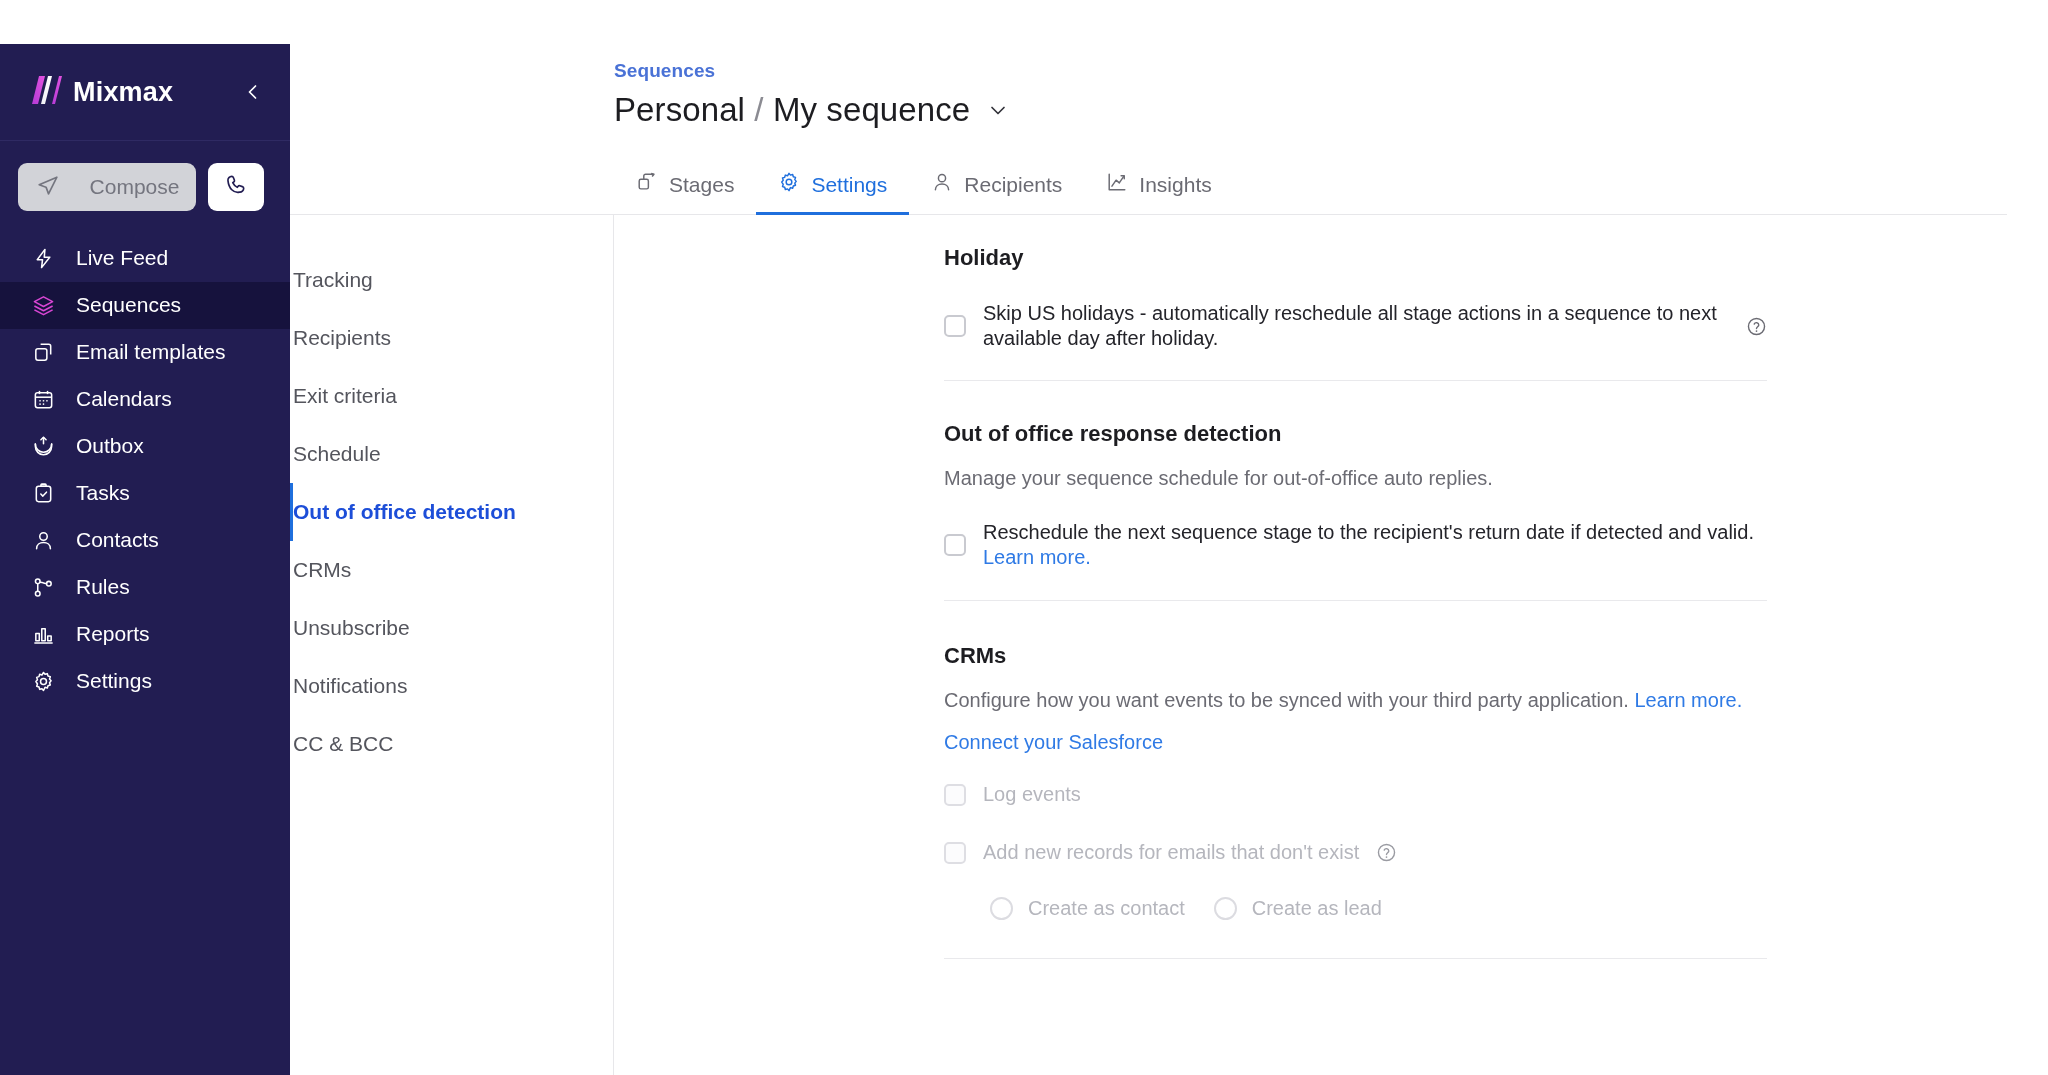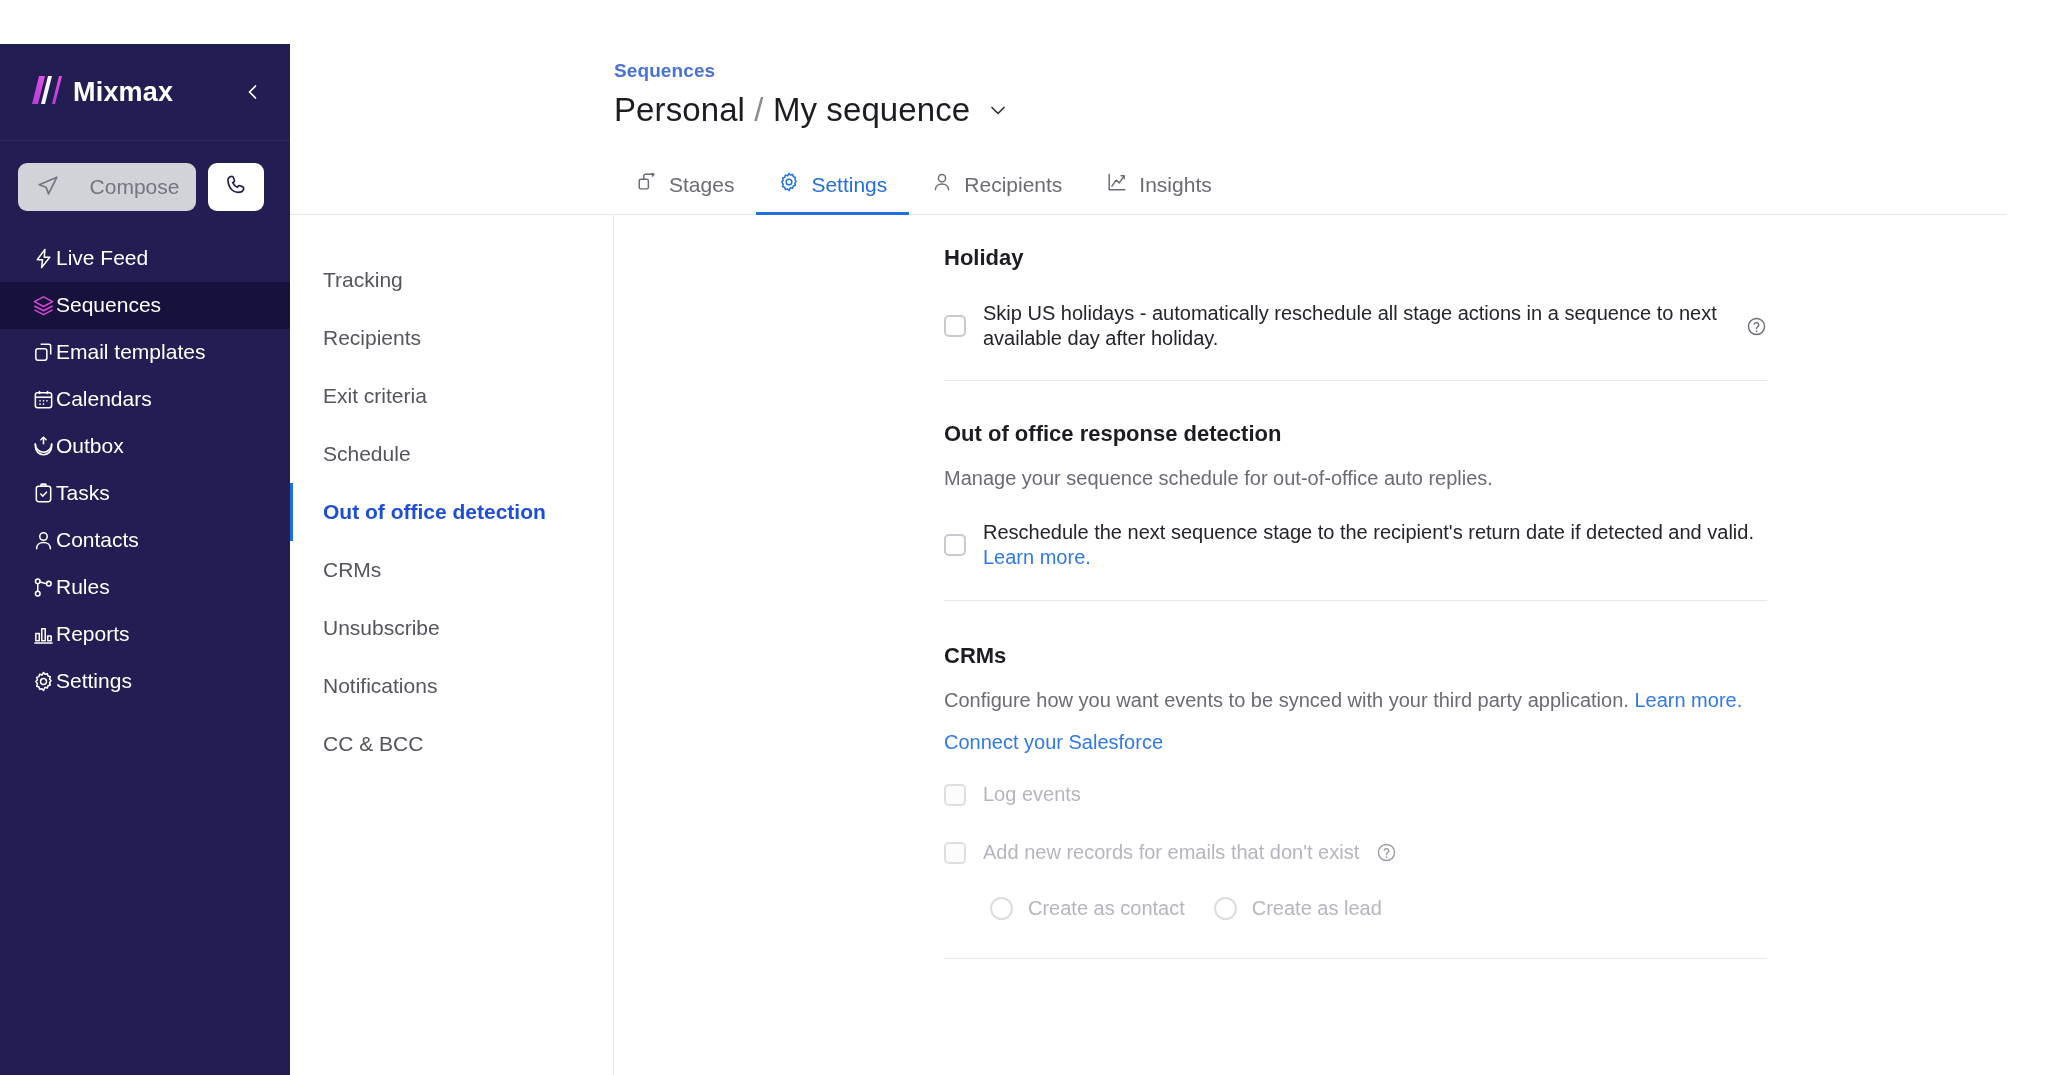--- a/index.html
+++ b/index.html
@@ -58,21 +58,21 @@
   .dial-btn {
     width: 56px; height: 48px;
     background: #ffffff;
     border-radius: 9px;
     display: flex; align-items: center; justify-content: center;
     cursor: pointer;
   }
 
   .sb-nav { padding-top: 4px; }
   .nav-item {
-    display: flex; align-items: center; 
+    display: flex; align-items: center; gap: 20px;
     height: 47px;
     padding-left: 30px;
     cursor: pointer;
     font-size: 21px;
     color: #ffffff;
   }
   .nav-item .nav-ico { width: 26px; display:flex; align-items:center; justify-content:center; }
   .nav-item.active { background: #16123d; }
   .nav-item.active .nav-label { color: #ffffff; }
   .nav-label { line-height: 1; padding-bottom: 2px; }
@@ -130,21 +130,20 @@
 
   .settings-nav {
     width: 324px;
     flex: 0 0 324px;
     border-right: 1px solid #e7e7ea;
     padding-top: 36px;
   }
   .snav-item {
     height: 58px;
     display: flex; align-items: center;
-    padding-left: 30px;
     font-size: 21px;
     color: #54555d;
     cursor: pointer;
     border-left: 3px solid transparent;
   }
   .snav-item.active {
     color: #1d4ed8;
     font-weight: 600;
     border-left-color: #1f6fdd;
   }

